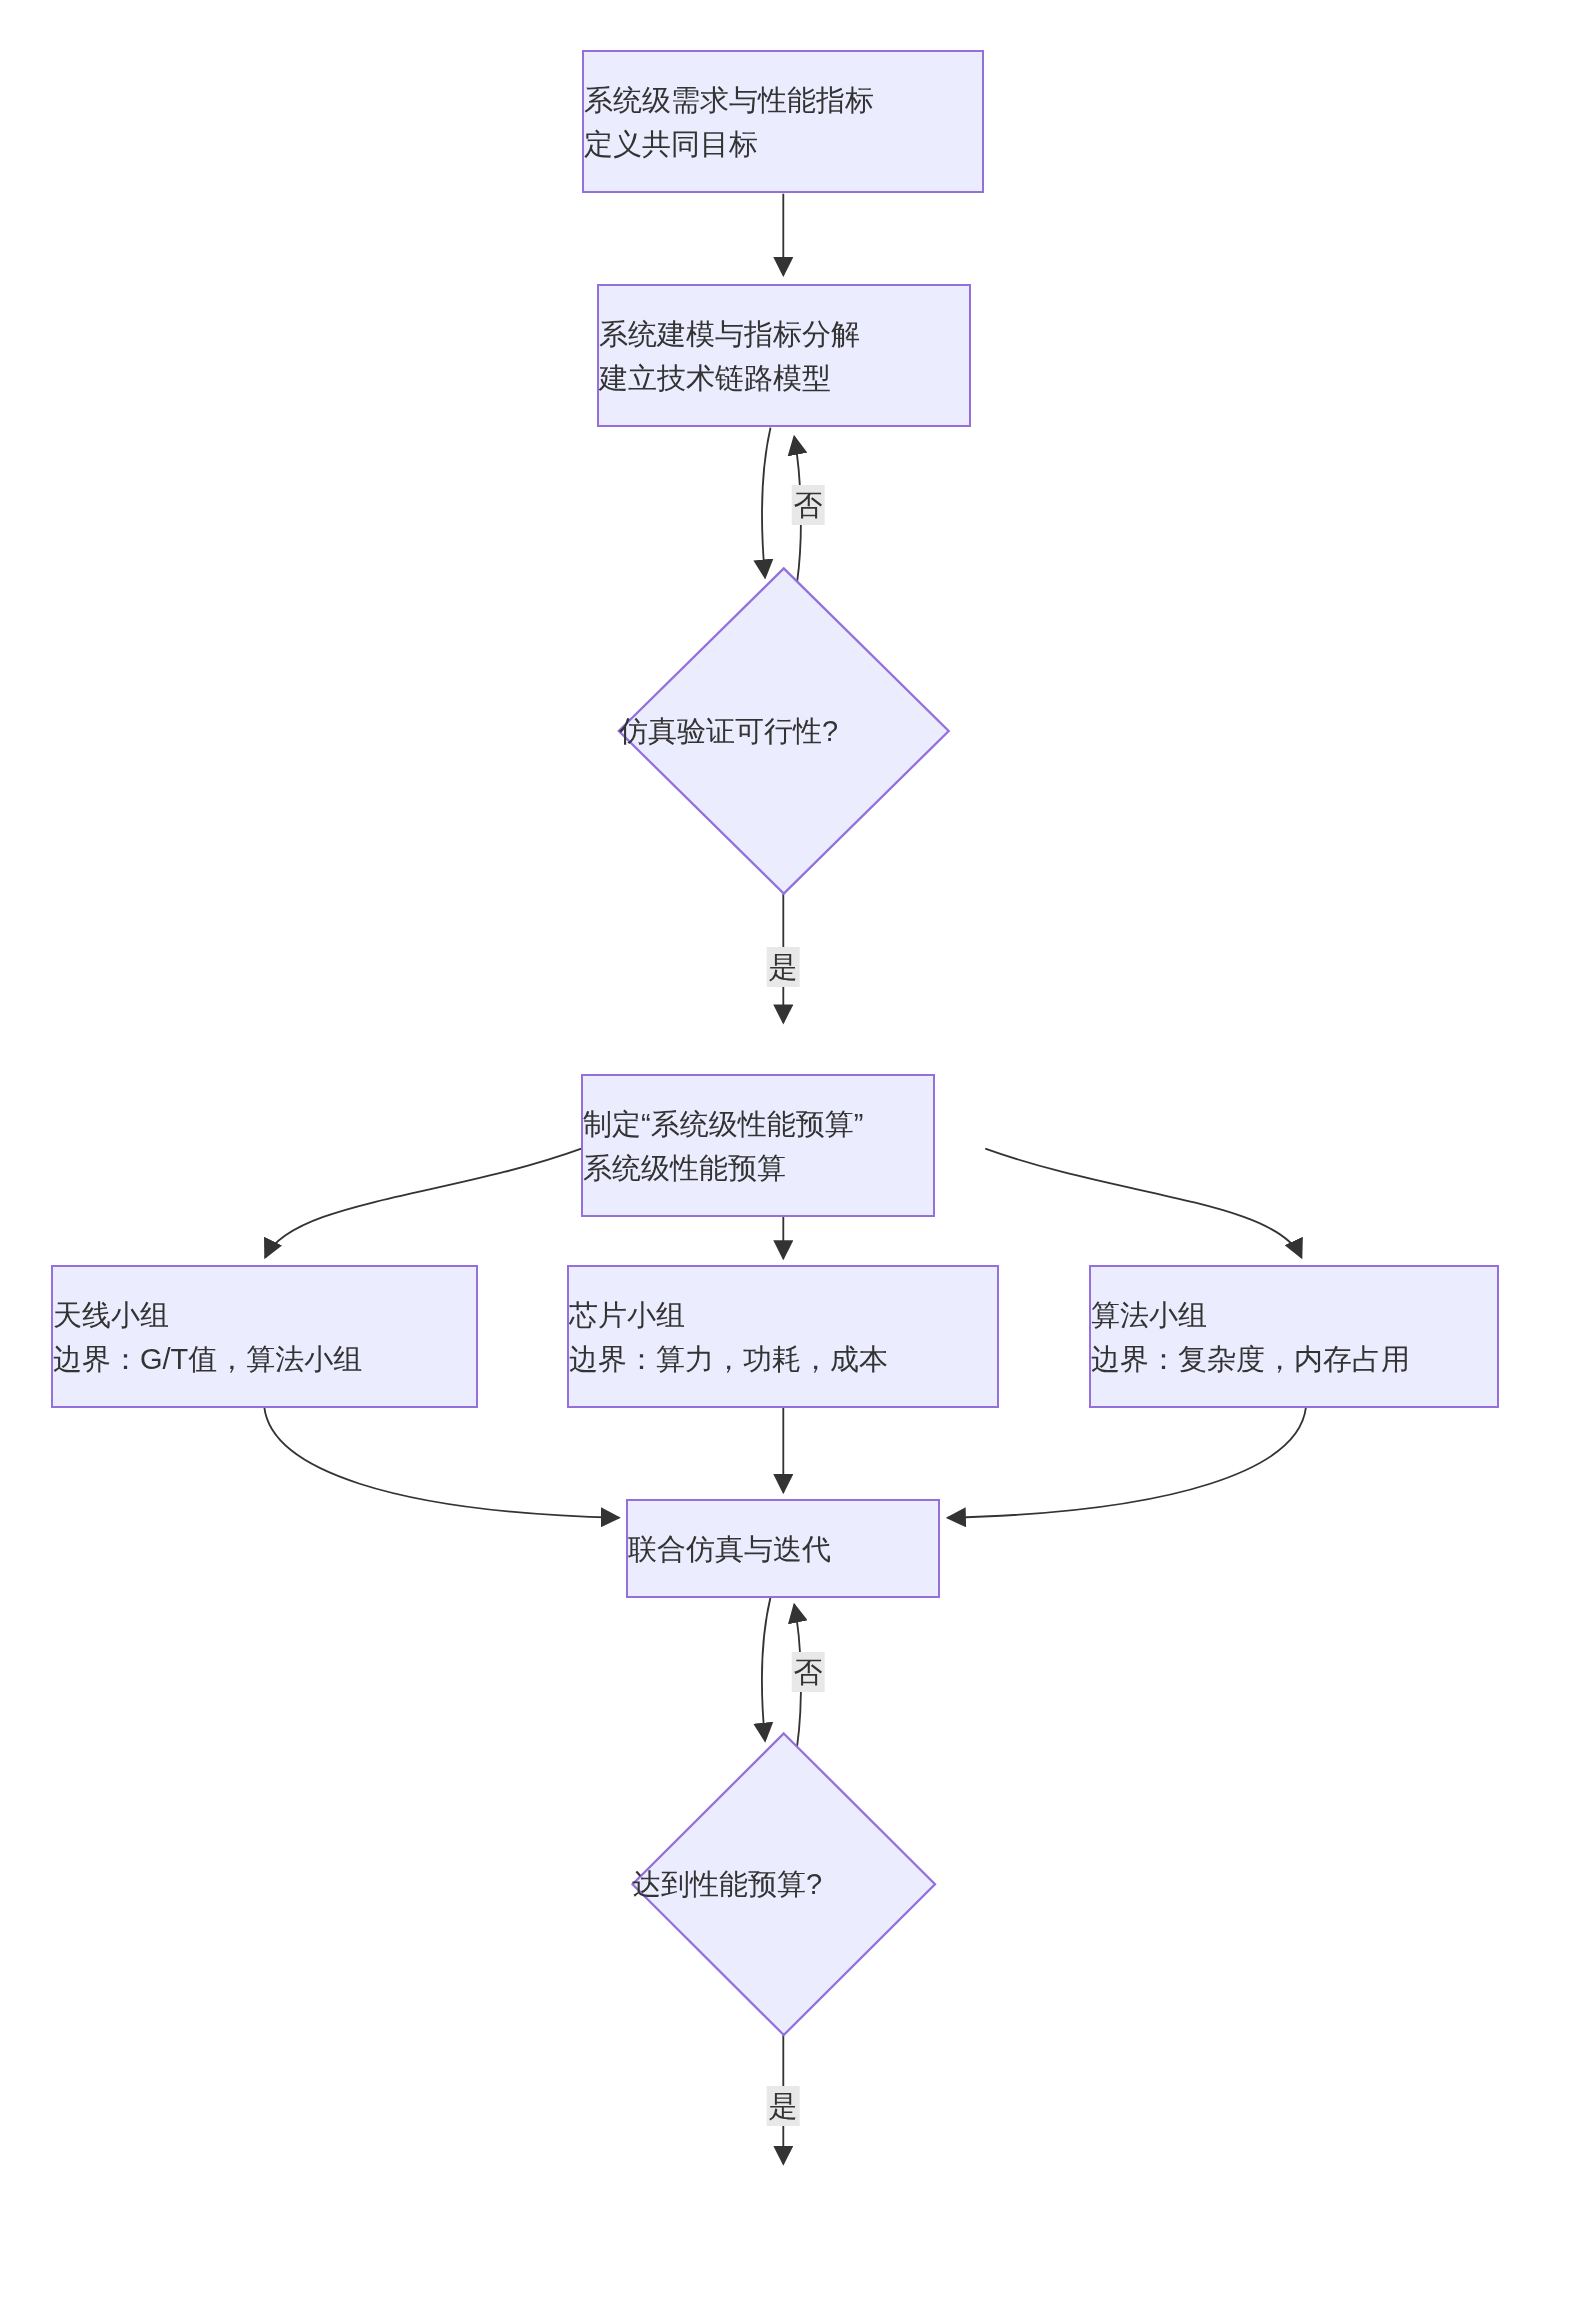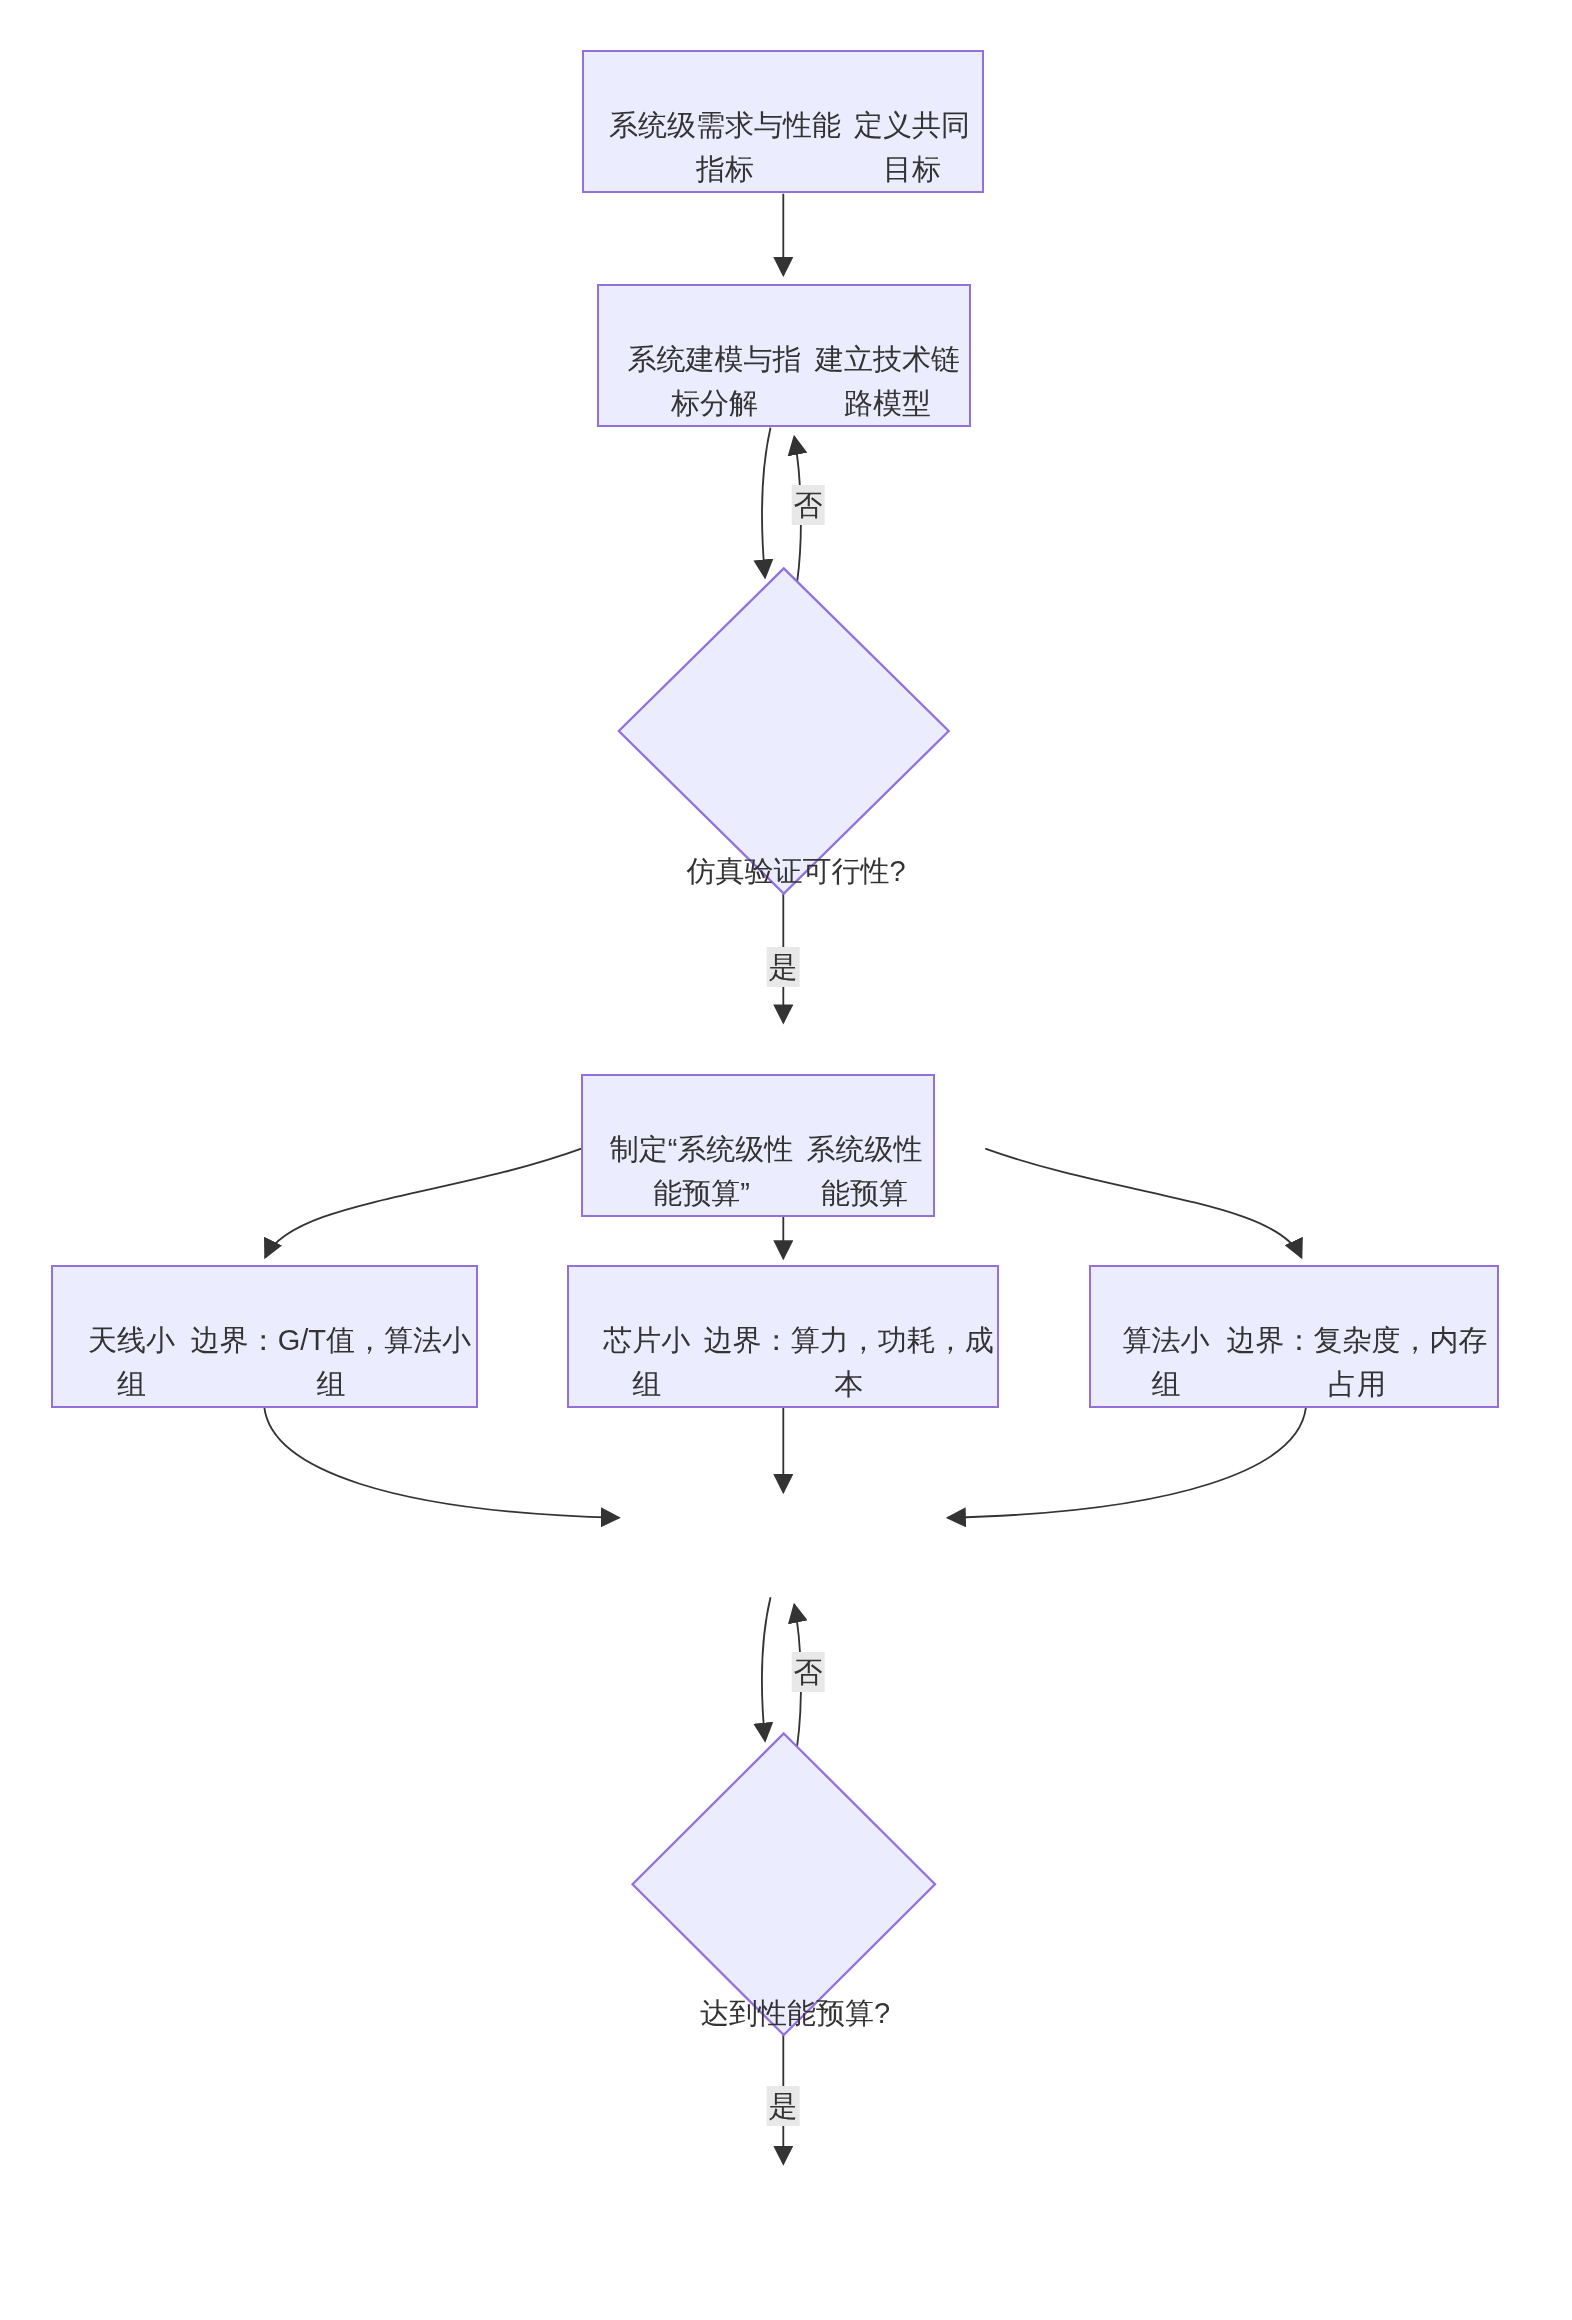--- a/index.html
+++ b/index.html
@@ -10,22 +10,22 @@
     font-family:"Liberation Sans",sans-serif;
     color:var(--text,#333);
     overflow:hidden;
   }
   svg.edges{position:absolute;left:0;top:0;}
   .edge{fill:none;stroke:var(--edge,#333);stroke-width:2px;}
   #arrowhead path{fill:var(--edge,#333);stroke:none;}
   .shape{fill:var(--node-fill,#ECECFF);stroke:var(--node-border,#9370DB);stroke-width:2.5px;}
   .node{
     position:absolute;box-sizing:border-box;
-    display:flex;flex-direction:row;align-items:flex-end;justify-content:center;
-    text-align:center;font-size:29px;line-height:44px;color:var(--text,#333);padding-left:24px;
+    display:flex;flex-direction:column;align-items:flex-start;justify-content:center;
+    text-align:center;font-size:29px;line-height:44px;color:var(--text,#333);
   }
   .rect-node{
     background:var(--node-fill,#ECECFF);
     border:2.3px solid var(--node-border,#9370DB);
   }
   .diamond-label{background:transparent;border:none;}
   .edge-label{
     position:absolute;transform:translate(-50%,-50%);
     font-size:29px;line-height:1;white-space:nowrap;
   }
@@ -91,20 +91,23 @@
   <div class="node rect-node" style="left:567px;top:1265px;width:432px;height:143px">
     <span>芯片小组</span>
     <span>边界：算力，功耗，成本</span>
   </div>
 
   <div class="node rect-node" style="left:1089px;top:1265px;width:410px;height:143px">
     <span>算法小组</span>
     <span>边界：复杂度，内存占用</span>
   </div>
 
+  <div class="node rect-node" style="left:626px;top:1499px;width:314px;height:99px">
+    <span>联合仿真与迭代</span>
+  </div>
 
   <div class="node diamond-label" style="left:632px;top:1733px;width:302px;height:302px">
     <span>达到性能预算?</span>
   </div>
 
 
   <div class="edge-label" style="left:808px;top:505px">
     <span>否</span>
   </div>
   <div class="edge-label" style="left:783px;top:967px">

